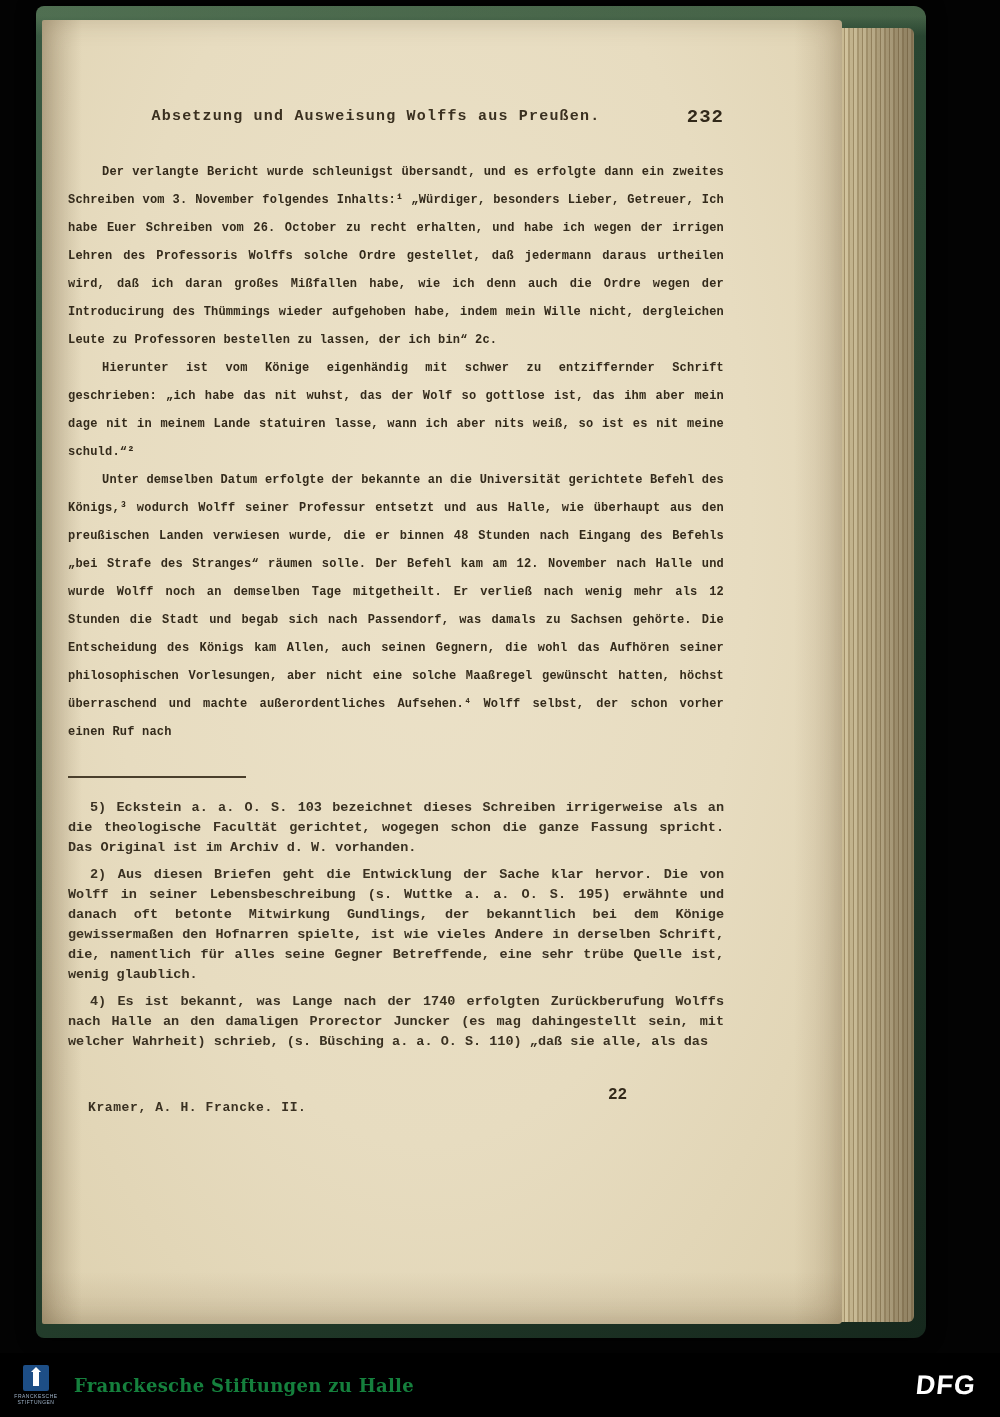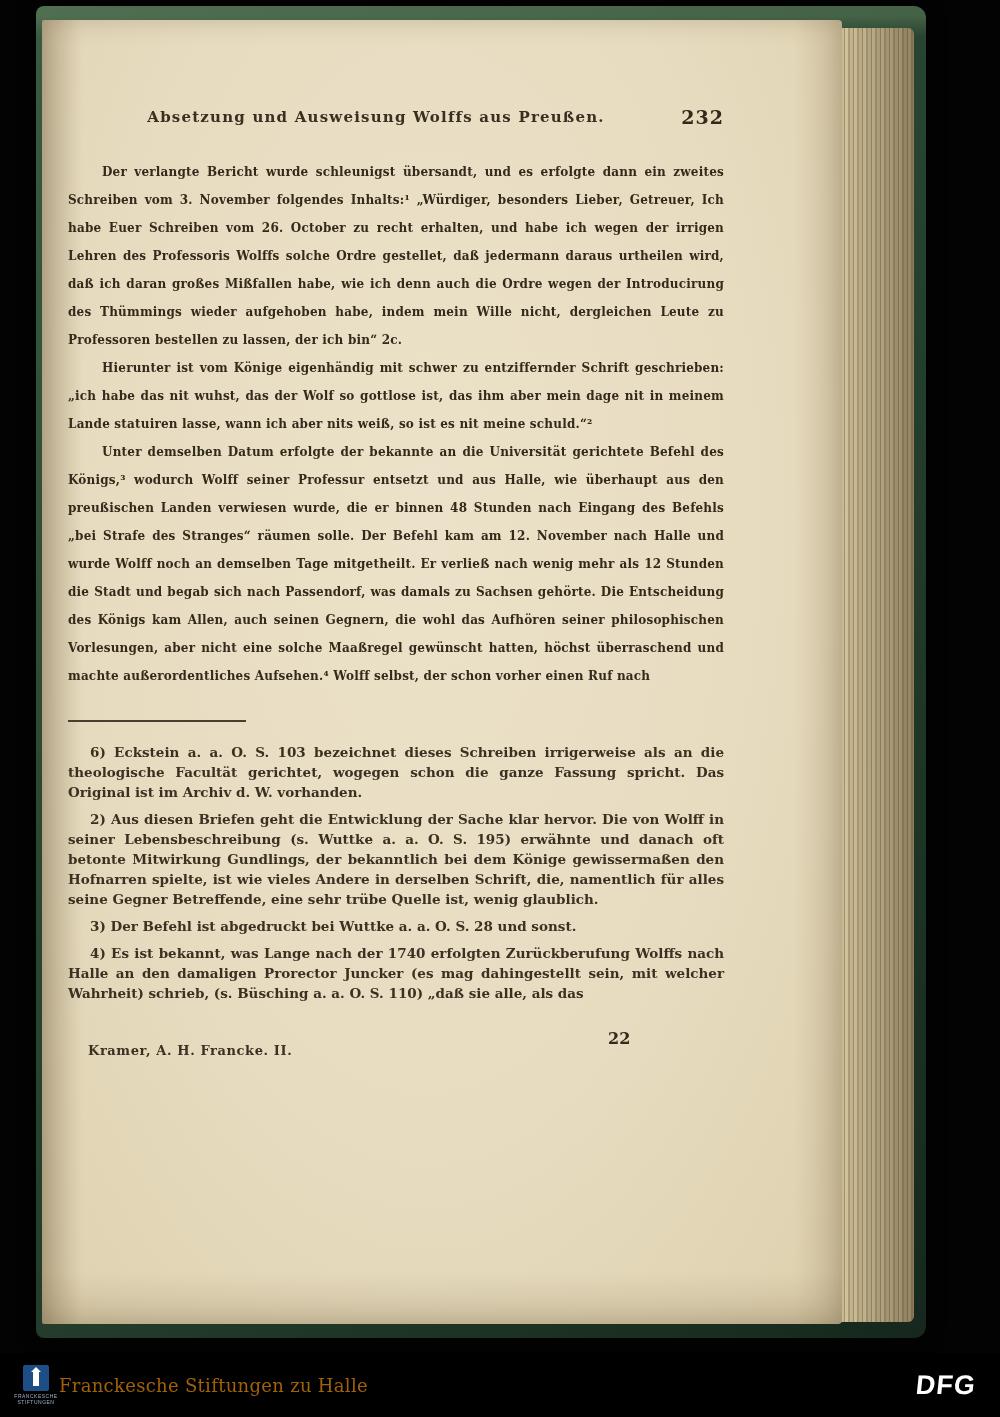--- a/index.html
+++ b/index.html
@@ -62,20 +62,21 @@
       radial-gradient(ellipse at 48% 38%, #ece2c9 0%, #e7dcc0 55%, #ddd0ae 100%);
     border-radius: 2px 4px 4px 2px;
     box-shadow: inset 0 0 24px rgba(90,70,40,.25);
   }
   .content {
     position: absolute;
     left: 26px;
     top: 88px;
     width: 656px;
     color: #32291a;
+    font-family: Liberation Mono, monospace;
   }
   .running-header {
     position: relative;
     height: 26px;
     font-weight: bold;
   }
   .running-title {
     position: absolute;
     left: 0;
     right: 40px;
@@ -115,21 +116,21 @@
     margin: 0 0 7px 0;
     font-size: 13.5px;
     line-height: 20px;
     font-weight: bold;
     text-align: justify;
     text-indent: 22px;
     color: #3a3122;
   }
   .page-footer {
     position: relative;
-    margin-top: 26px;
+    margin-top: 34px;
     height: 42px;
     font-weight: bold;
   }
   .footer-signature {
     position: absolute;
     left: 20px;
     top: 14px;
     font-size: 13px;
     letter-spacing: 0.6px;
     color: #3a3122;
@@ -188,25 +189,26 @@
   .fs-caption {
     margin-top: 2px;
     font-size: 5px;
     line-height: 6px;
     letter-spacing: 0.5px;
     color: #9fb3c8;
     text-align: center;
     white-space: pre-line;
   }
   .institution {
-    margin-left: 5px;
-    color: #a16207;
+    margin-left: 20px;
+    color: #15803d;
     font-family: "DejaVu Serif", serif;
     font-size: 18px;
     letter-spacing: 0.3px;
+    font-weight: bold;
   }
   .bar-spacer { flex: 1; }
   .dfg {
     margin-right: 24px;
     color: #ffffff;
     font-size: 27px;
     font-weight: bold;
     letter-spacing: 1px;
     transform: skewX(-6deg);
   }
@@ -230,23 +232,22 @@
 
         <div class="body-text">
           <p>Der verlangte Bericht wurde schleunigst übersandt, und es erfolgte dann ein zweites Schreiben vom 3. November folgendes Inhalts:¹ „Würdiger, besonders Lieber, Getreuer, Ich habe Euer Schreiben vom 26. October zu recht erhalten, und habe ich wegen der irrigen Lehren des Professoris Wolffs solche Ordre gestellet, daß jedermann daraus urtheilen wird, daß ich daran großes Mißfallen habe, wie ich denn auch die Ordre wegen der Introducirung des Thümmings wieder aufgehoben habe, indem mein Wille nicht, dergleichen Leute zu Professoren bestellen zu lassen, der ich bin“ 2c.</p>
           <p>Hierunter ist vom Könige eigenhändig mit schwer zu entziffernder Schrift geschrieben: „ich habe das nit wuhst, das der Wolf so gottlose ist, das ihm aber mein dage nit in meinem Lande statuiren lasse, wann ich aber nits weiß, so ist es nit meine schuld.“²</p>
           <p>Unter demselben Datum erfolgte der bekannte an die Universität gerichtete Befehl des Königs,³ wodurch Wolff seiner Professur entsetzt und aus Halle, wie überhaupt aus den preußischen Landen verwiesen wurde, die er binnen 48 Stunden nach Eingang des Befehls „bei Strafe des Stranges“ räumen solle. Der Befehl kam am 12. November nach Halle und wurde Wolff noch an demselben Tage mitgetheilt. Er verließ nach wenig mehr als 12 Stunden die Stadt und begab sich nach Passendorf, was damals zu Sachsen gehörte. Die Entscheidung des Königs kam Allen, auch seinen Gegnern, die wohl das Aufhören seiner philosophischen Vorlesungen, aber nicht eine solche Maaßregel gewünscht hatten, höchst überraschend und machte außerordentliches Aufsehen.⁴ Wolff selbst, der schon vorher einen Ruf nach</p>
         </div>
 
         <hr class="footnote-separator">
 
         <div class="footnotes">
-          <p>6) Eckstein a. a. O. S. 103 bezeichnet dieses Schreiben irrigerweise als an die theologische Facultät gerichtet, wogegen schon die ganze Fassung spricht. Das Original ist im Archiv d. W. vorhanden.</p>
+          <p>5) Eckstein a. a. O. S. 103 bezeichnet dieses Schreiben irrigerweise als an die theologische Facultät gerichtet, wogegen schon die ganze Fassung spricht. Das Original ist im Archiv d. W. vorhanden.</p>
           <p>2) Aus diesen Briefen geht die Entwicklung der Sache klar hervor. Die von Wolff in seiner Lebensbeschreibung (s. Wuttke a. a. O. S. 195) erwähnte und danach oft betonte Mitwirkung Gundlings, der bekanntlich bei dem Könige gewissermaßen den Hofnarren spielte, ist wie vieles Andere in derselben Schrift, die, namentlich für alles seine Gegner Betreffende, eine sehr trübe Quelle ist, wenig glaublich.</p>
-          <p>3) Der Befehl ist abgedruckt bei Wuttke a. a. O. S. 28 und sonst.</p>
           <p>4) Es ist bekannt, was Lange nach der 1740 erfolgten Zurückberufung Wolffs nach Halle an den damaligen Prorector Juncker (es mag dahingestellt sein, mit welcher Wahrheit) schrieb, (s. Büsching a. a. O. S. 110) „daß sie alle, als das</p>
         </div>
 
         <div class="page-footer">
           <span class="sheet-number">22</span>
           <span class="footer-signature">Kramer, A. H. Francke. II.</span>
         </div>
 
       </div>
     </div>

